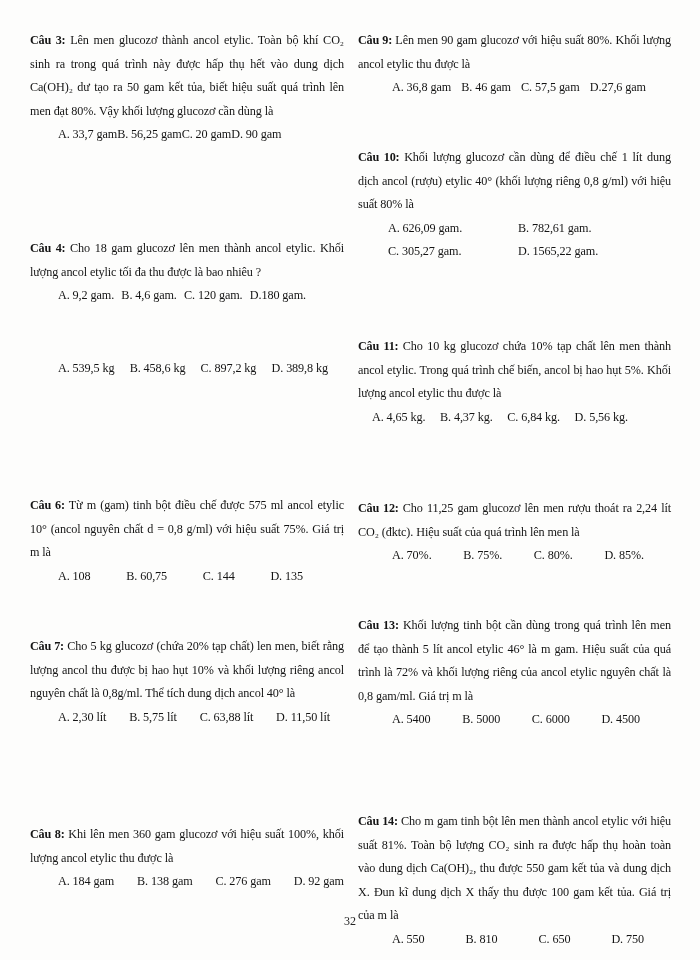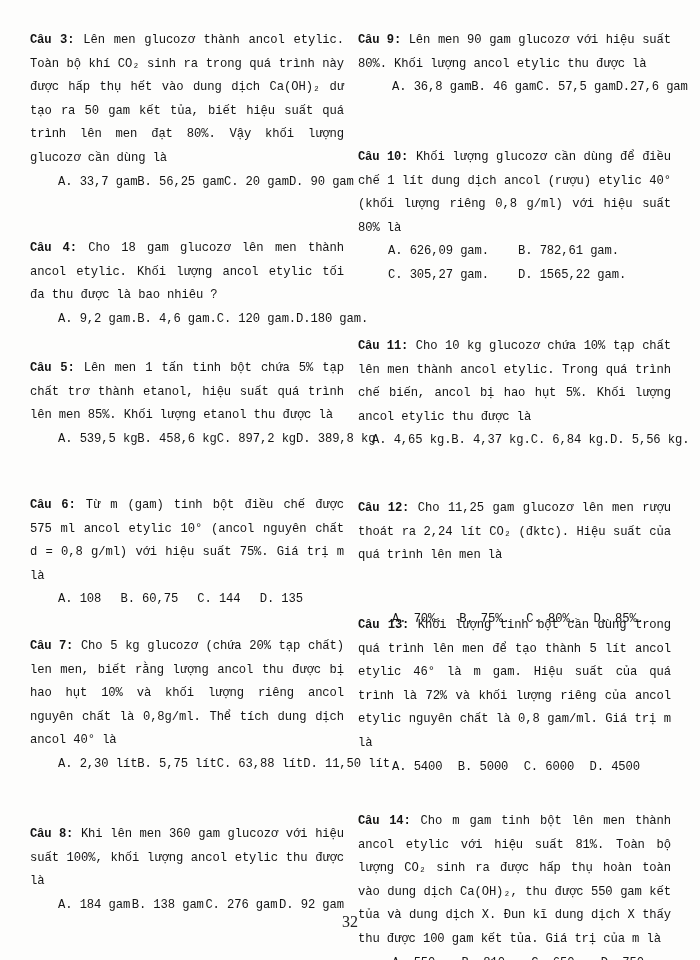--- a/index.html
+++ b/index.html
@@ -4,21 +4,21 @@
 <style>
   * { margin:0; padding:0; box-sizing:border-box; }
   html,body { background:#ffffff; }
   body { width:700px; height:960px; overflow:hidden; }
   .page {
     position:relative; width:700px; height:960px; background:#fdfdfc;
     font-family:"Liberation Serif","DejaVu Serif",serif;
     color:#141414; font-size:12.2px; line-height:23.6px;
     letter-spacing:-0.1px;
   }
-  .q { position:absolute;font-family:Liberation Mono, monospace; }
+  .q { position:absolute; }
   .q .body { text-align:justify; }
   .qlabel { font-weight:bold; letter-spacing:-0.2px; }
   .opts {
     display:flex; justify-content:space-between;
     margin-left:28px; white-space:nowrap;
   }
   
   .q3  { left:30px;  top:29px;  width:314px; }
   .q4  { left:30px;  top:237px; width:314px; }
   .q5  { left:30px;  top:357px; width:314px; }
@@ -34,30 +34,30 @@
   .q14 { left:358px; top:802px; width:313px;margin-top:8px; }
   
   .q3  .opts { max-width:218px; }
   .q4  .opts { max-width:248px; }
   .q5  .opts { max-width:270px;text-align:center; }
   .q6  .opts { max-width:245px; }
   .q7  .opts { max-width:272px; }
   .q8  .opts { max-width:290px; }
   .q9  .opts { margin-left:34px; max-width:254px; }
   .q11 .opts { margin-left:14px; max-width:256px; }
-  .q12 .opts { margin-left:34px; max-width:252px;margin-top:40px; }
+  .q12 .opts { margin-left:34px; max-width:252px; }
   .q13 .opts { margin-left:34px; max-width:248px; }
   .q14 .opts { margin-left:34px; max-width:252px; }
   .q10 .opts {
     display:grid; grid-template-columns:130px auto;
     justify-content:start; margin-left:30px; max-width:none;
   }
   .pagenum {
     position:absolute; top:910px; left:0; width:100%;
-    text-align:center; font-size:16px; color:#222;
+    text-align:center; font-size:12px; color:#222;
   }
 </style>
 </head>
 <body>
 
 <div class="page">
 
   <div class="q q3">
     <p class="body"><b class="qlabel">Câu 3:</b> <span>Lên men glucozơ thành ancol etylic. Toàn bộ khí CO₂ sinh ra trong quá trình này được hấp thụ hết vào dung dịch Ca(OH)₂ dư tạo ra 50 gam kết tủa, biết hiệu suất quá trình lên men đạt 80%. Vậy khối lượng glucozơ cần dùng là</span></p>
     <div class="opts">
@@ -72,21 +72,20 @@
     <p class="body"><b class="qlabel">Câu 4:</b> <span>Cho 18 gam glucozơ lên men thành ancol etylic. Khối lượng ancol etylic tối đa thu được là bao nhiêu ?</span></p>
     <div class="opts">
       <span>A. 9,2 gam.</span>
       <span>B. 4,6 gam.</span>
       <span>C. 120 gam.</span>
       <span>D.180 gam.</span>
     </div>
   </div>
 
   <div class="q q5">
-    <p class="body"><b class="qlabel">Câu 5:</b> <span>Lên men 1 tấn tinh bột chứa 5% tạp chất trơ thành etanol, hiệu suất quá trình lên men 85%. Khối lượng etanol thu được là</span></p>
     <div class="opts">
       <span>A. 539,5 kg</span>
       <span>B. 458,6 kg</span>
       <span>C. 897,2 kg</span>
       <span>D. 389,8 kg</span>
     </div>
   </div>
 
   <div class="q q6">
     <p class="body"><b class="qlabel">Câu 6:</b> <span>Từ m (gam) tinh bột điều chế được 575 ml ancol etylic 10° (ancol nguyên chất d = 0,8 g/ml) với hiệu suất 75%. Giá trị m là</span></p>

